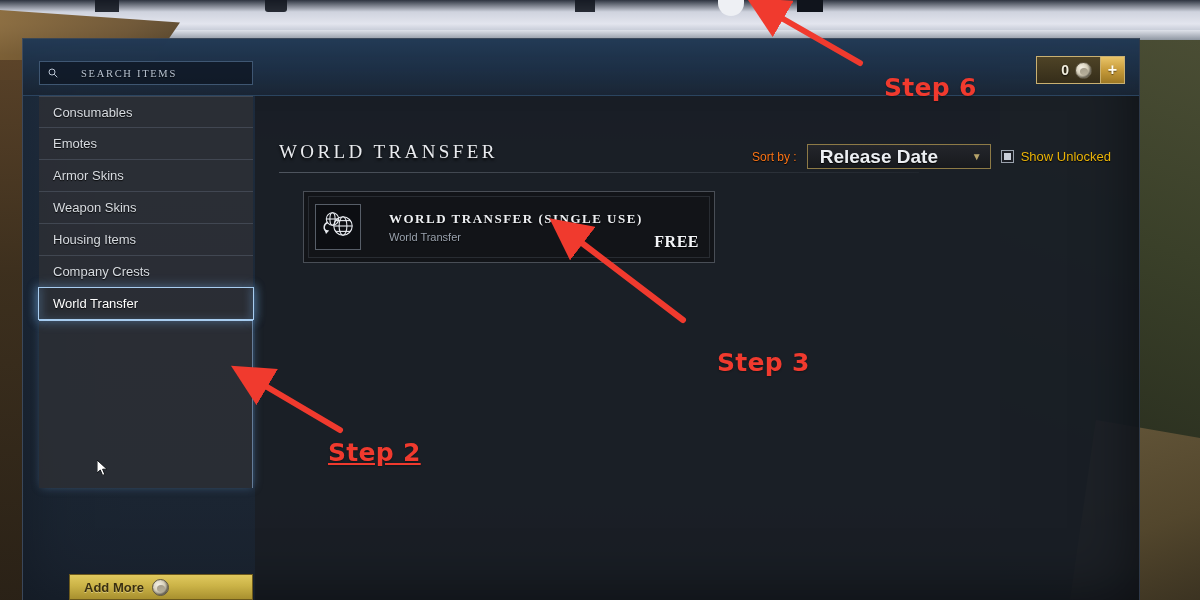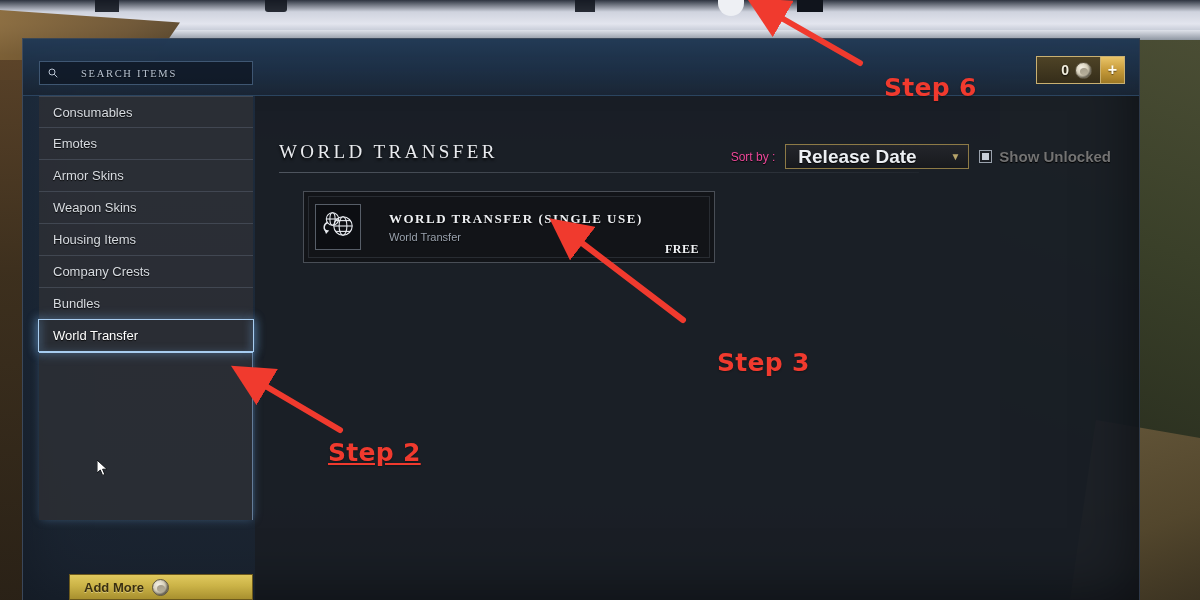--- a/index.html
+++ b/index.html
@@ -210,42 +210,42 @@
   .title-rule {
     position: absolute; left: 8px; top: 76px; width: 640px; height: 1px;
     background: linear-gradient(90deg, rgba(200,210,225,.30), rgba(200,210,225,.04));
   }
 
   
   #sort-bar {
     position: absolute; right: 18px; top: 48px;
     display: flex; align-items: center; gap: 10px;
   }
-  #sort-bar .sort-label { font-size: 12px; color: #ec4899; text-shadow: 0 1px 1px #000; }
+  #sort-bar .sort-label { font-size: 12px; color: #f97316; text-shadow: 0 1px 1px #000; }
   #sort-select {
     width: 184px; height: 25px;
     background: linear-gradient(180deg,#24262b 0%, #17191d 100%);
     border: 1px solid #8d7a46;
     display: flex; align-items: center; justify-content: space-between;
     padding: 0 8px 0 12px;
   }
   #sort-select .val { font-size: 19px; font-weight: bold; color: #eceff3; text-shadow: 0 1px 1px #000; }
   .chevron-down { color: #b7a46a; font-size: 10px; line-height: 1; }
   #show-unlocked { display: flex; align-items: center; gap: 7px; }
   .checkbox {
     width: 13px; height: 13px;
     border: 1px solid #9aa2ad;
     background: #1b1e24;
     position: relative;
   }
   .checkbox.checked::after {
     content: ""; position: absolute; left: 2px; top: 2px; right: 2px; bottom: 2px;
     background: #c8ced8;
   }
-  #show-unlocked .lbl { font-size: 15px; color: #737373; text-shadow: 0 1px 1px #000; font-weight: bold; }
+  #show-unlocked .lbl { font-size: 13px; color: #eab308; text-shadow: 0 1px 1px #000; }
 
   
   #item-card {
     position: absolute; left: 32px; top: 95px;
     width: 412px; height: 72px;
     background: rgba(17,19,23,.92);
     border: 1px solid rgba(150,160,175,.42);
     padding: 4px;
   }
   #item-card .inner {
@@ -264,22 +264,22 @@
   .item-text { margin-left: 28px; flex: 1 1 auto; min-width: 0; }
   .item-name {
     font-family: "Liberation Serif", serif;
     font-size: 13px; font-weight: bold; letter-spacing: 1.5px;
     color: #eef0f3; white-space: nowrap;
     text-shadow: 0 1px 2px rgba(0,0,0,.9);
   }
   .item-sub { margin-top: 4px; font-size: 11px; color: #9aa2ae; text-shadow: 0 1px 1px #000; }
   .item-price {
     font-family: "Liberation Serif", serif;
-    font-size: 12px; font-weight: bold; color: #f2f4f7;
-    letter-spacing: .5px; align-self: flex-end; 
+    font-size: 16px; font-weight: bold; color: #f2f4f7;
+    letter-spacing: .5px; align-self: flex-end; margin-bottom: 6px;
     text-shadow: 0 1px 2px rgba(0,0,0,.9);
   }
 
   
   .ann-label {
     position: absolute; z-index: 40;
     color: #f03a2e; font-size: 25px; font-weight: bold;
     font-family: "DejaVu Sans", sans-serif;
     letter-spacing: .3px;
     text-shadow: 0 1px 2px rgba(0,0,0,.35);
@@ -340,23 +340,20 @@
           <span>Armor Skins</span>
         </div>
         <div class="nav-item">
           <span>Weapon Skins</span>
         </div>
         <div class="nav-item">
           <span>Housing Items</span>
         </div>
         <div class="nav-item">
           <span>Company Crests</span>
-        </div>
-        <div class="nav-item">
-          <span>Bundles</span>
         </div>
         <div class="nav-item selected">
           <span>World Transfer</span>
         </div>
       </div>
       <div class="nav-empty"></div>
 
       <span id="cursor">
         <svg width="12" height="18" viewBox="0 0 12 18">
           <polygon points="0,0 0,13 3.3,10 5.6,15.4 7.8,14.4 5.6,9.2 10,9.2" fill="#ffffff" stroke="#111418" stroke-width="1"></polygon>

